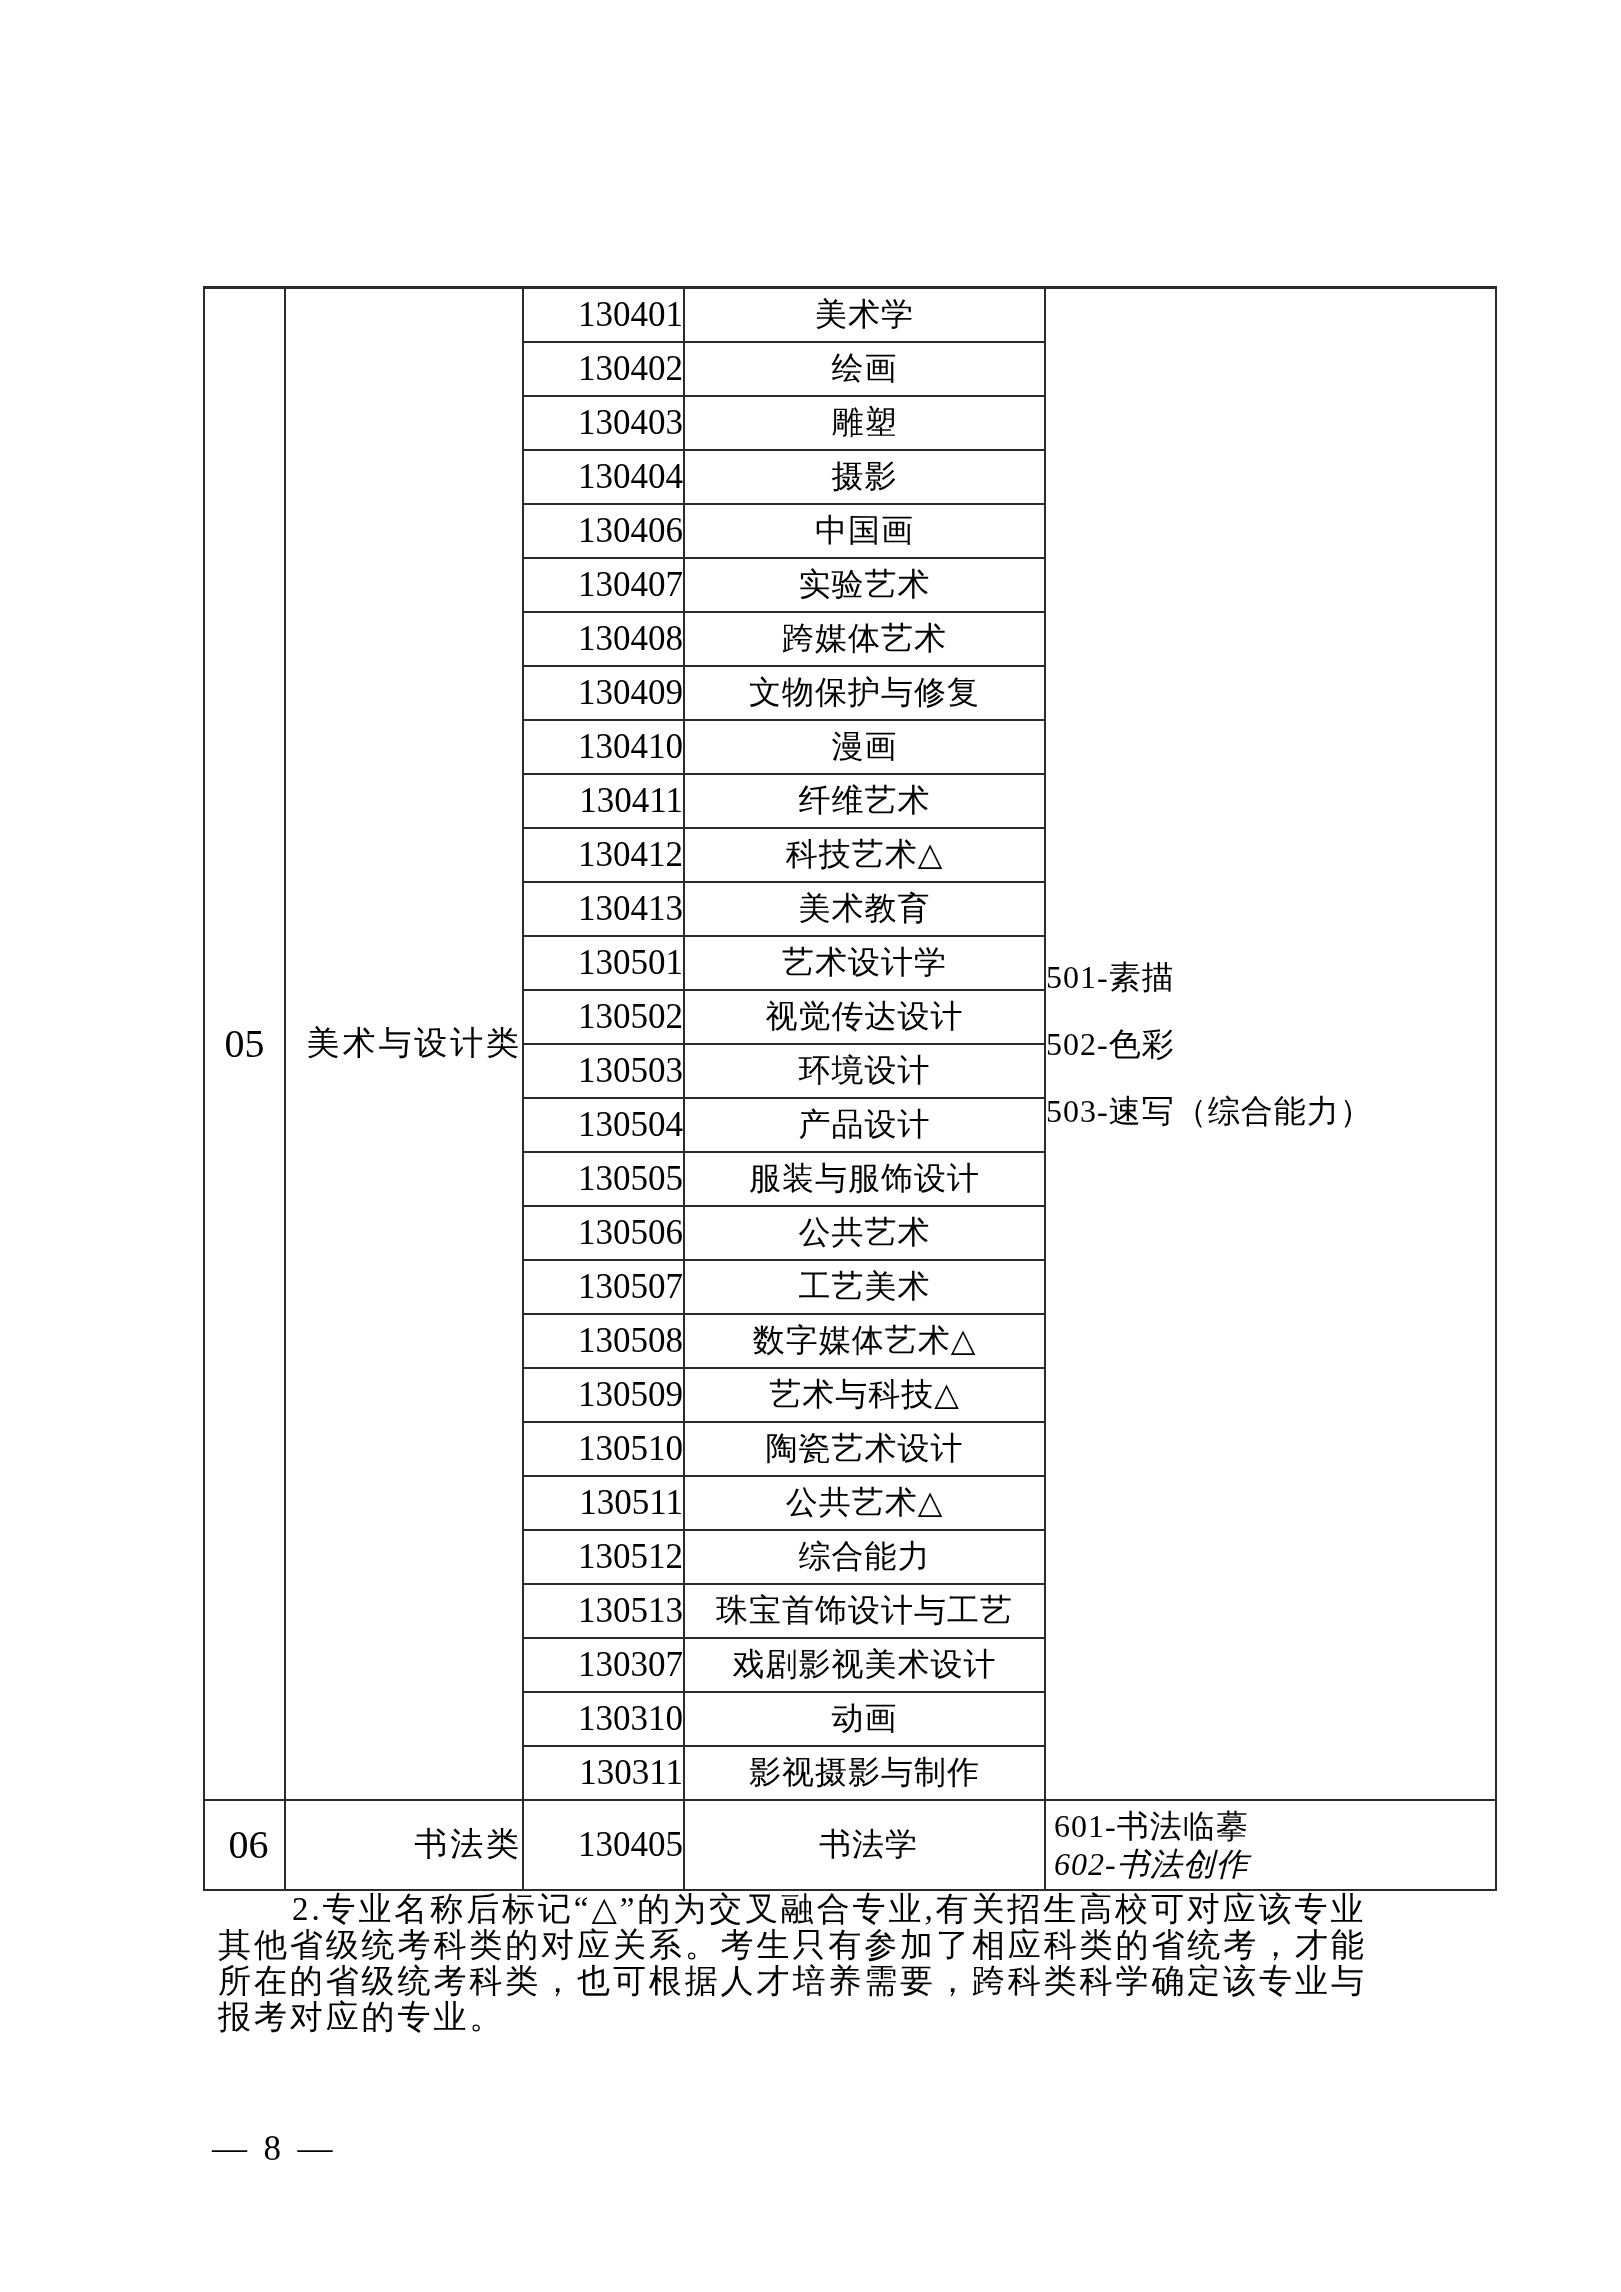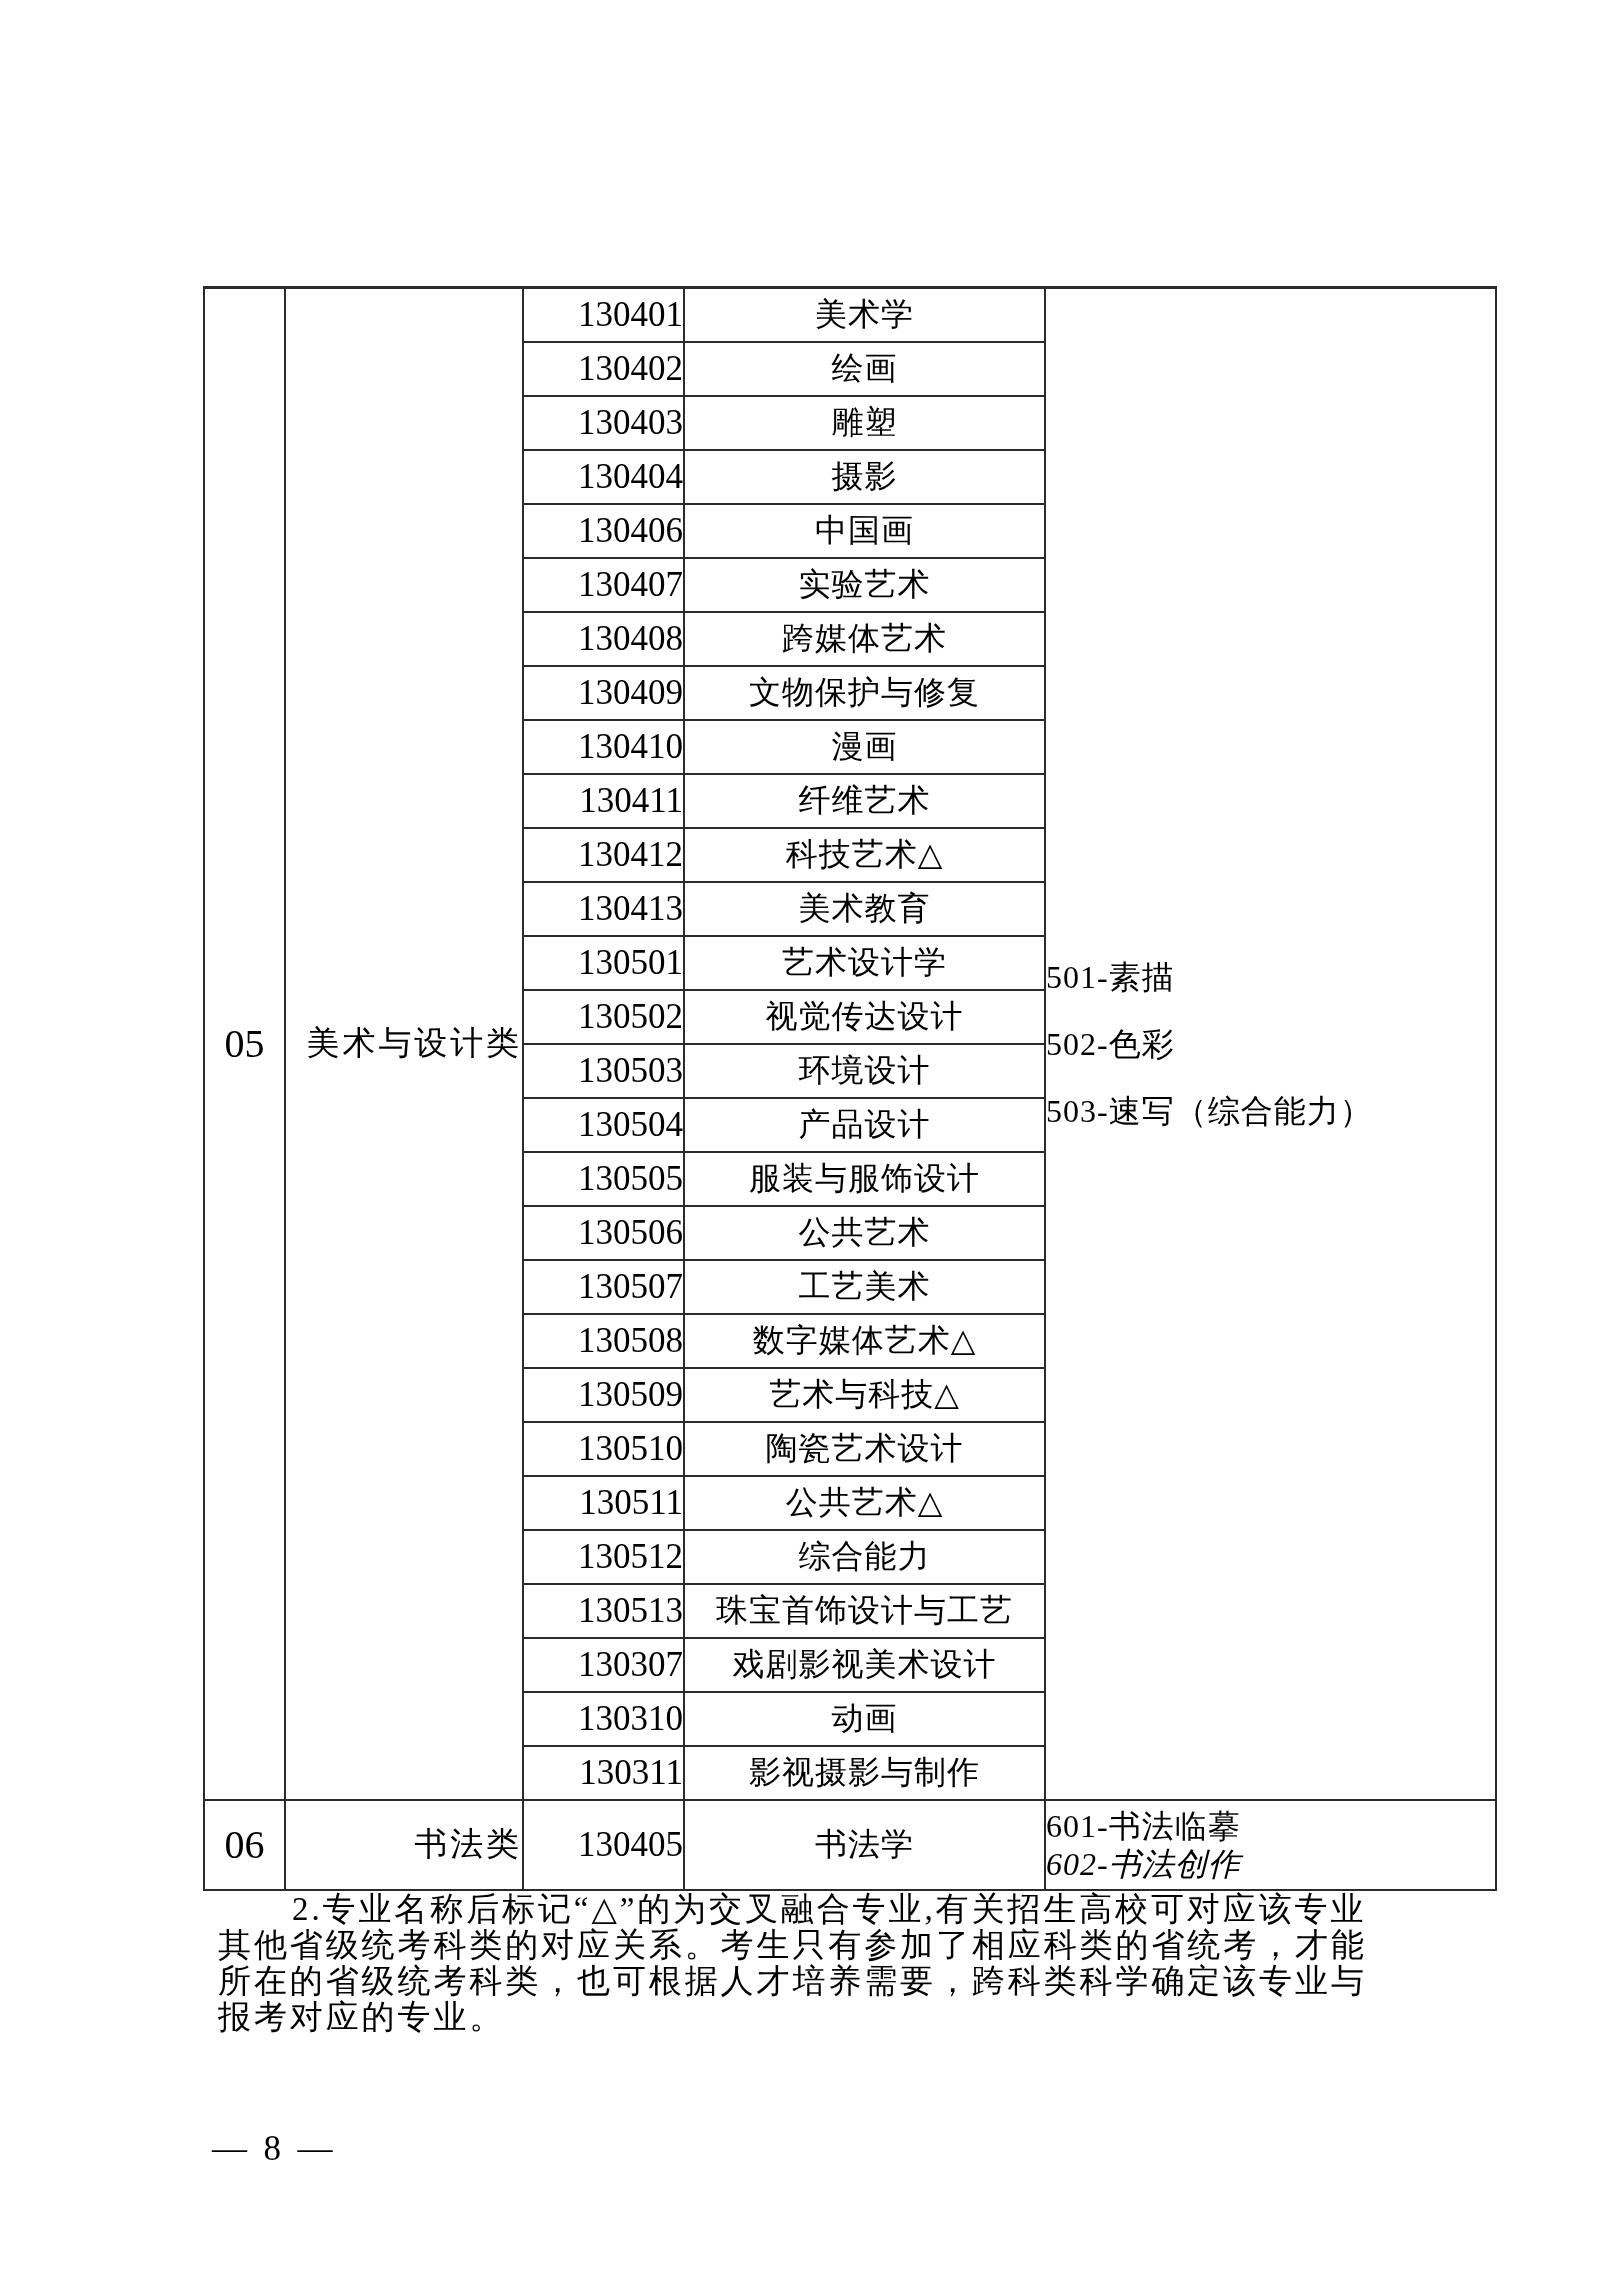--- a/index.html
+++ b/index.html
@@ -48,21 +48,21 @@
   }
   td.subjects{
     padding-left:15.7px;
     font-size:32px;
     letter-spacing:1px;
   }
   td.subjects .line{line-height:36px;}
   td.subjects.s5 .line + .line{margin-top:31px;}
   td.subjects.s6 .line + .line{margin-top:2px;font-style:italic;}
   tr.sec6{height:90px;}
-  tr.sec6 td{border-top-width:2.9px;}
+  tr.sec6 td{border-top-width:2.9px;padding-left:8px;}
   .notes{
     position:absolute;
     left:218px;top:1891px;
     width:1274px;
     font-size:33px;
     line-height:36px;
     letter-spacing:2.9px;
   }
   .notes .note-line{white-space:nowrap;}
   .notes .indent{padding-left:74px;}

